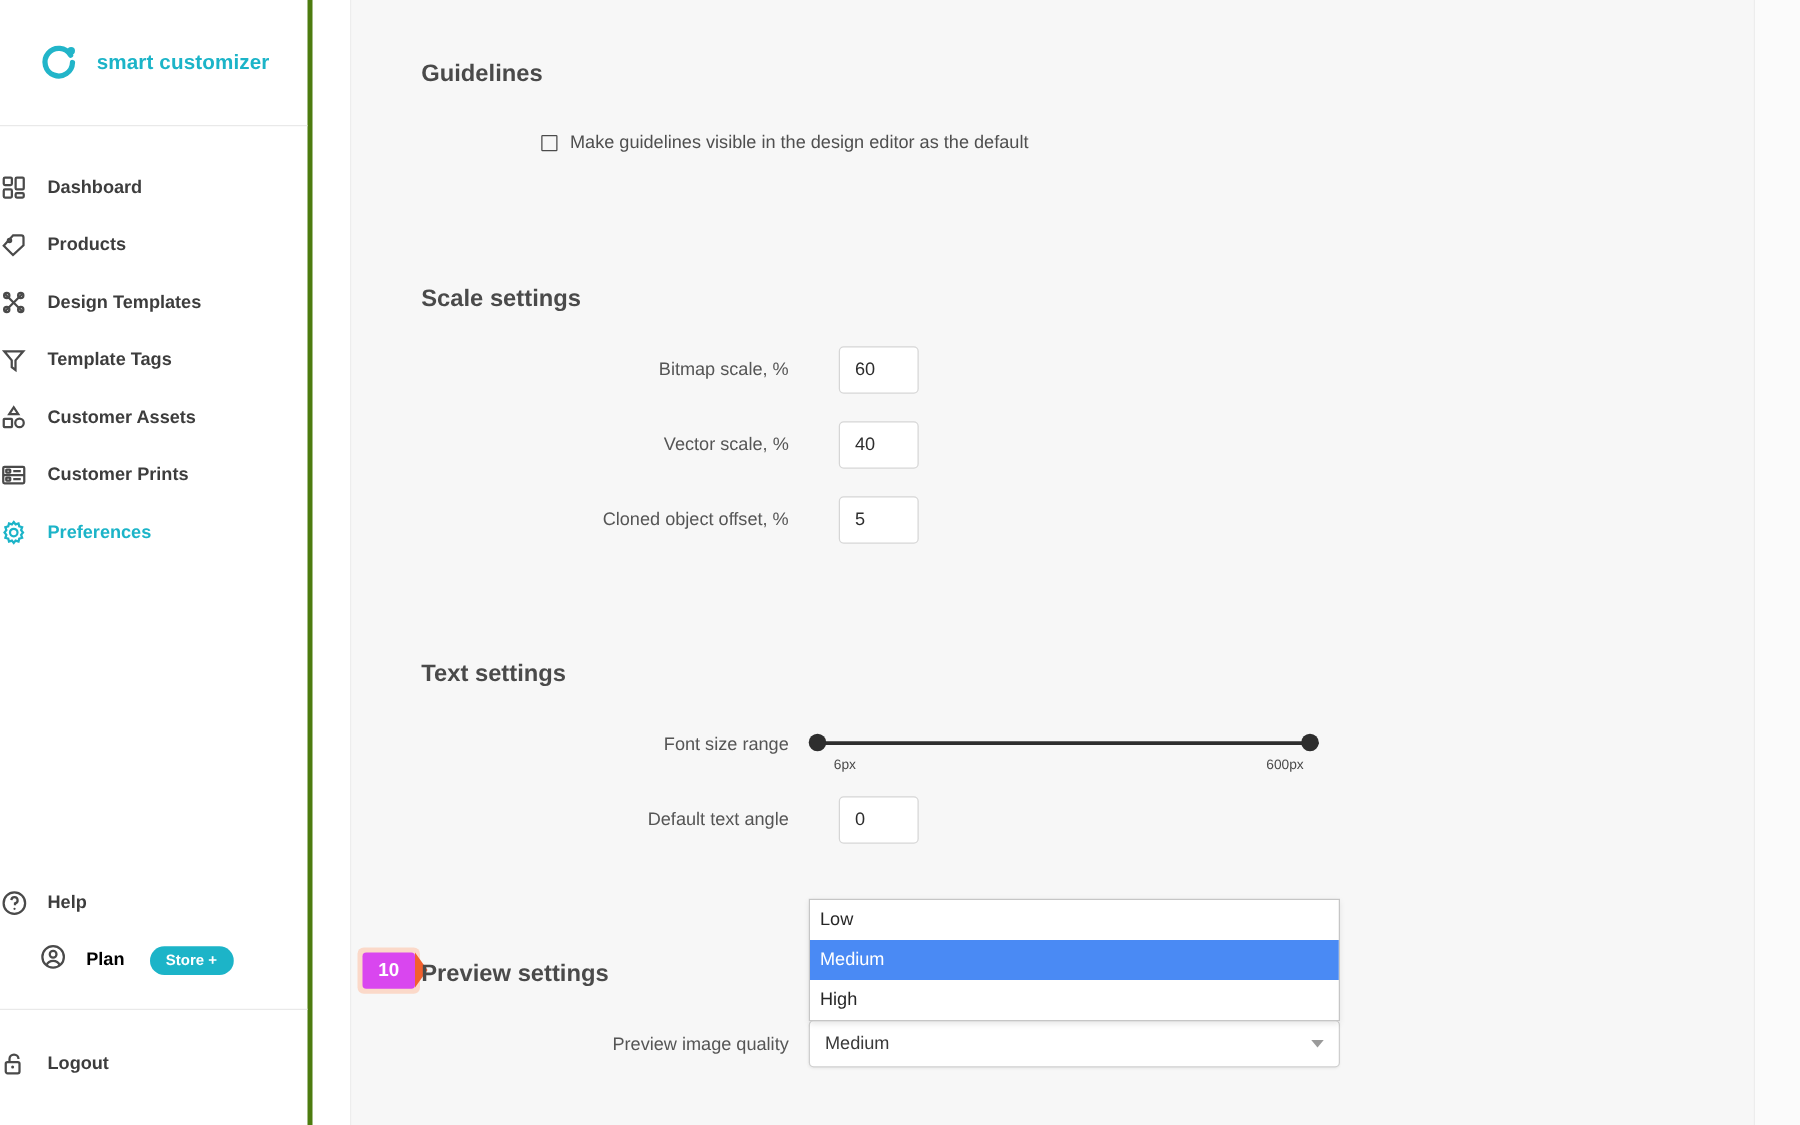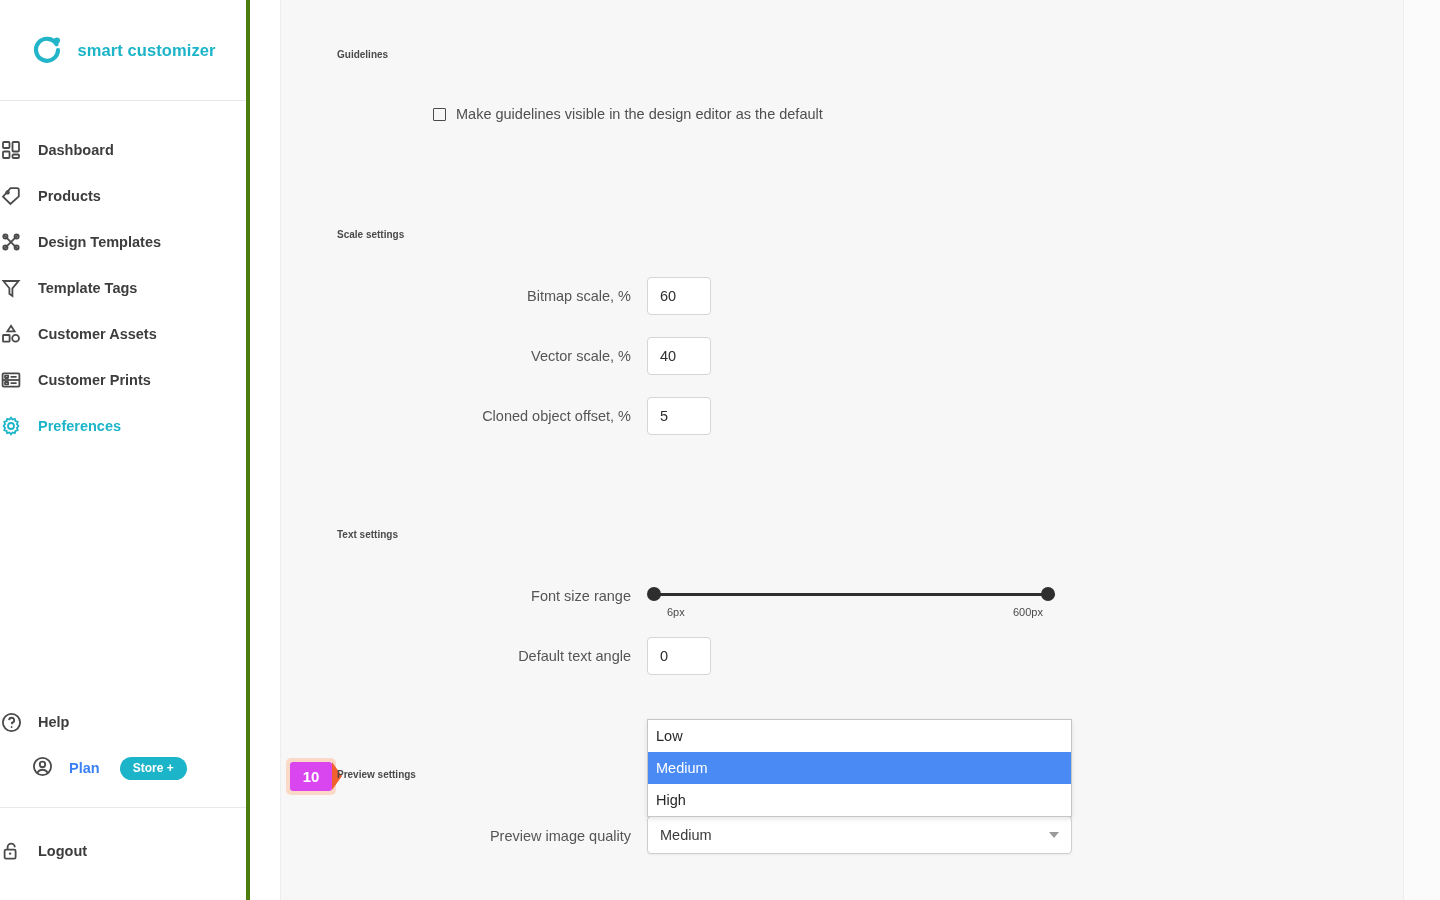--- a/index.html
+++ b/index.html
@@ -44,21 +44,21 @@
   .nav-item.active .ico svg { stroke: #1cb4c8; fill: none; }
   .nav-item .ico svg { stroke: #4a4a4a; fill: none; stroke-width: 1.8; }
 
   .sidebar-spacer { flex: 1 1 auto; }
   .bottom-nav { padding-bottom: 0; }
   .bottom-nav .nav-item { height: 46px; }
   .divider { height: 1px; background: #e9e9e9; margin: 16px 0 0 0; }
   .logout-block { padding-top: 20px; padding-bottom: 26px; text-align: center; }
 
   .plan-row { display: flex; align-items: center; gap: 16px; height: 46px; padding-left: 32px; cursor: pointer; }
-  .plan-label { color:#3b82f6; font-size: 14.5px; font-weight: 700; }
+  .plan-label { color:#000000; font-size: 14.5px; font-weight: 700; }
   .store-badge {
     background: #1cb4c8; color: #ffffff;
     font-size: 12px; font-weight: 700;
     border-radius: 13px; padding: 5px 13px 6px 13px;
     margin-left: 4px; line-height: 1;
     white-space: nowrap;
   }
 
   
   .content-outer {
@@ -74,21 +74,21 @@
     border-left: 1px solid #ededed;
     border-right: 1px solid #ededed;
     overflow: hidden;
   }
   .right-rail {
     position: absolute; right: 0; top: 0; width: 36px; height: 900px;
     background: #fbfbfb;
   }
 
   .section-title {
-    color: #4a4a4a; font-size: 10px; font-weight: 700;
+    color: #4a4a4a; font-size: 19px; font-weight: 700;
     position: absolute; left: 56px;
   }
   .row-label {
     color: #555555; font-size: 14.5px;
     text-align: right;
     position: absolute;
   }
 
   
   .chk-row { position:absolute; left: 152px; top: 106px; display:flex; align-items:center; gap: 10px; }
@@ -102,20 +102,21 @@
   
   .field-input {
     position: absolute;
     width: 64px; height: 38px;
     border: 1px solid #d6d6d6; border-radius: 4px;
     background: #ffffff;
     font-family: "Liberation Sans", sans-serif;
     font-size: 14.5px; color: #2d2d2d;
     padding-left: 12px;
     outline: none;
+    margin-left: 24px;
   }
 
   
   .slider-wrap { position: absolute; left: 366px; top: 586px; width: 420px; height: 38px; }
   .slider-track {
     position: absolute; left: 6px; top: 7px; width: 402px; height: 2.5px;
     background: #2e2e2e; border-radius: 2px;
   }
   .slider-handle {
     position: absolute; top: 1px; width: 14px; height: 14px;

